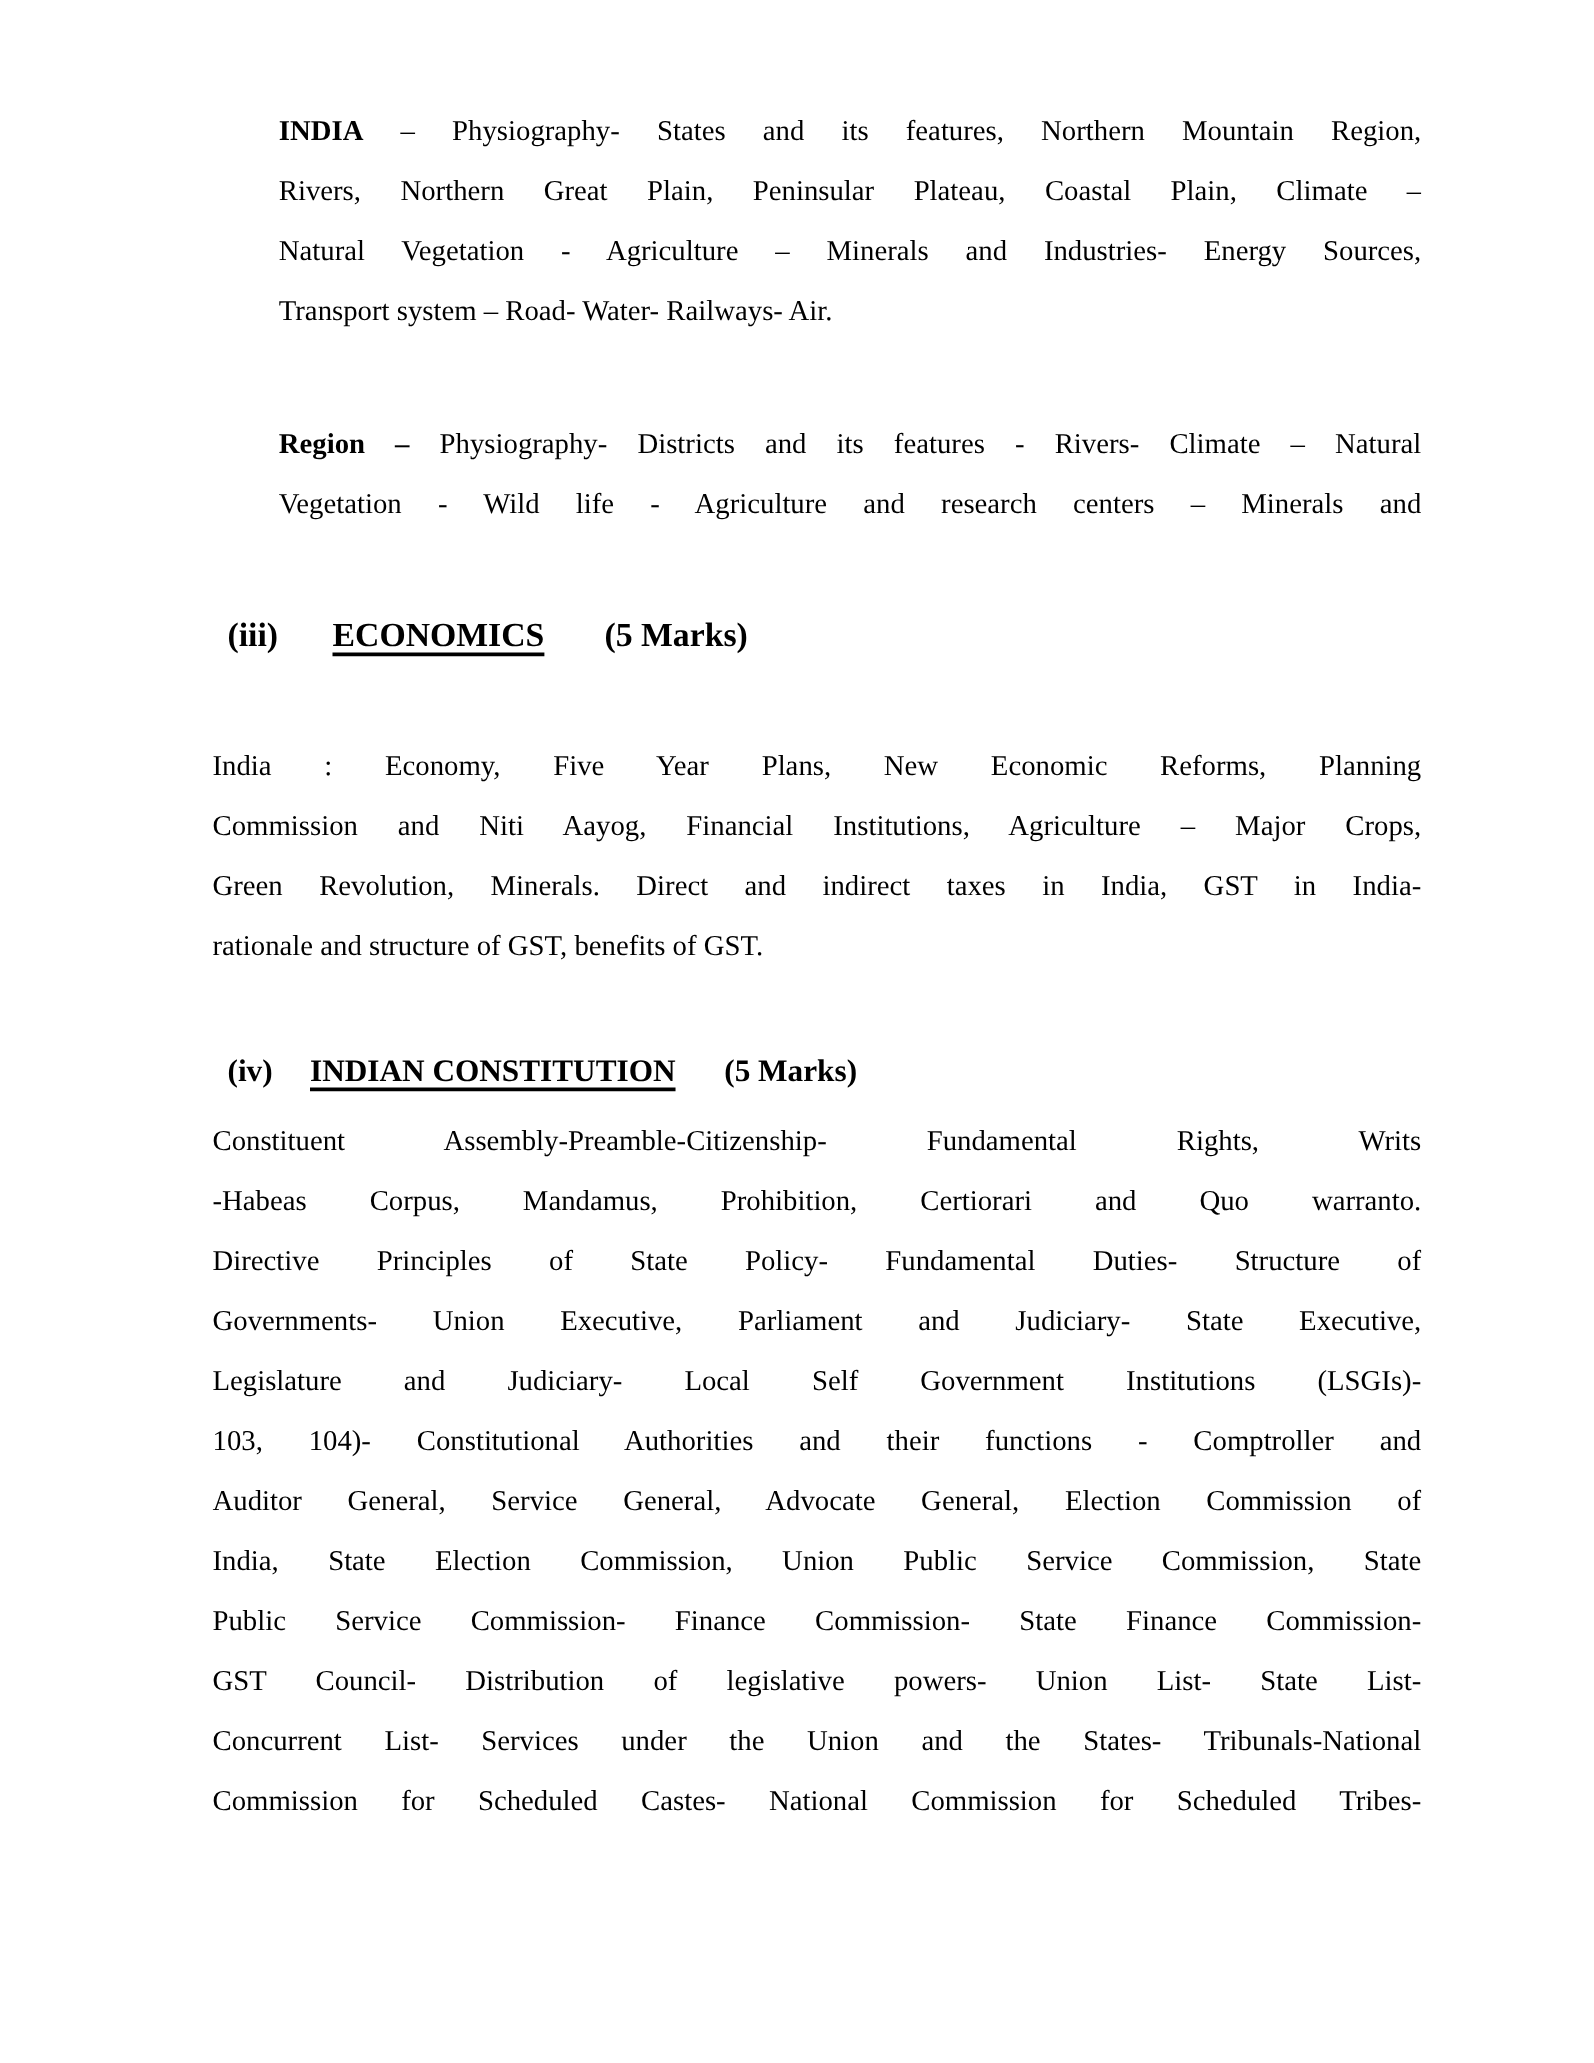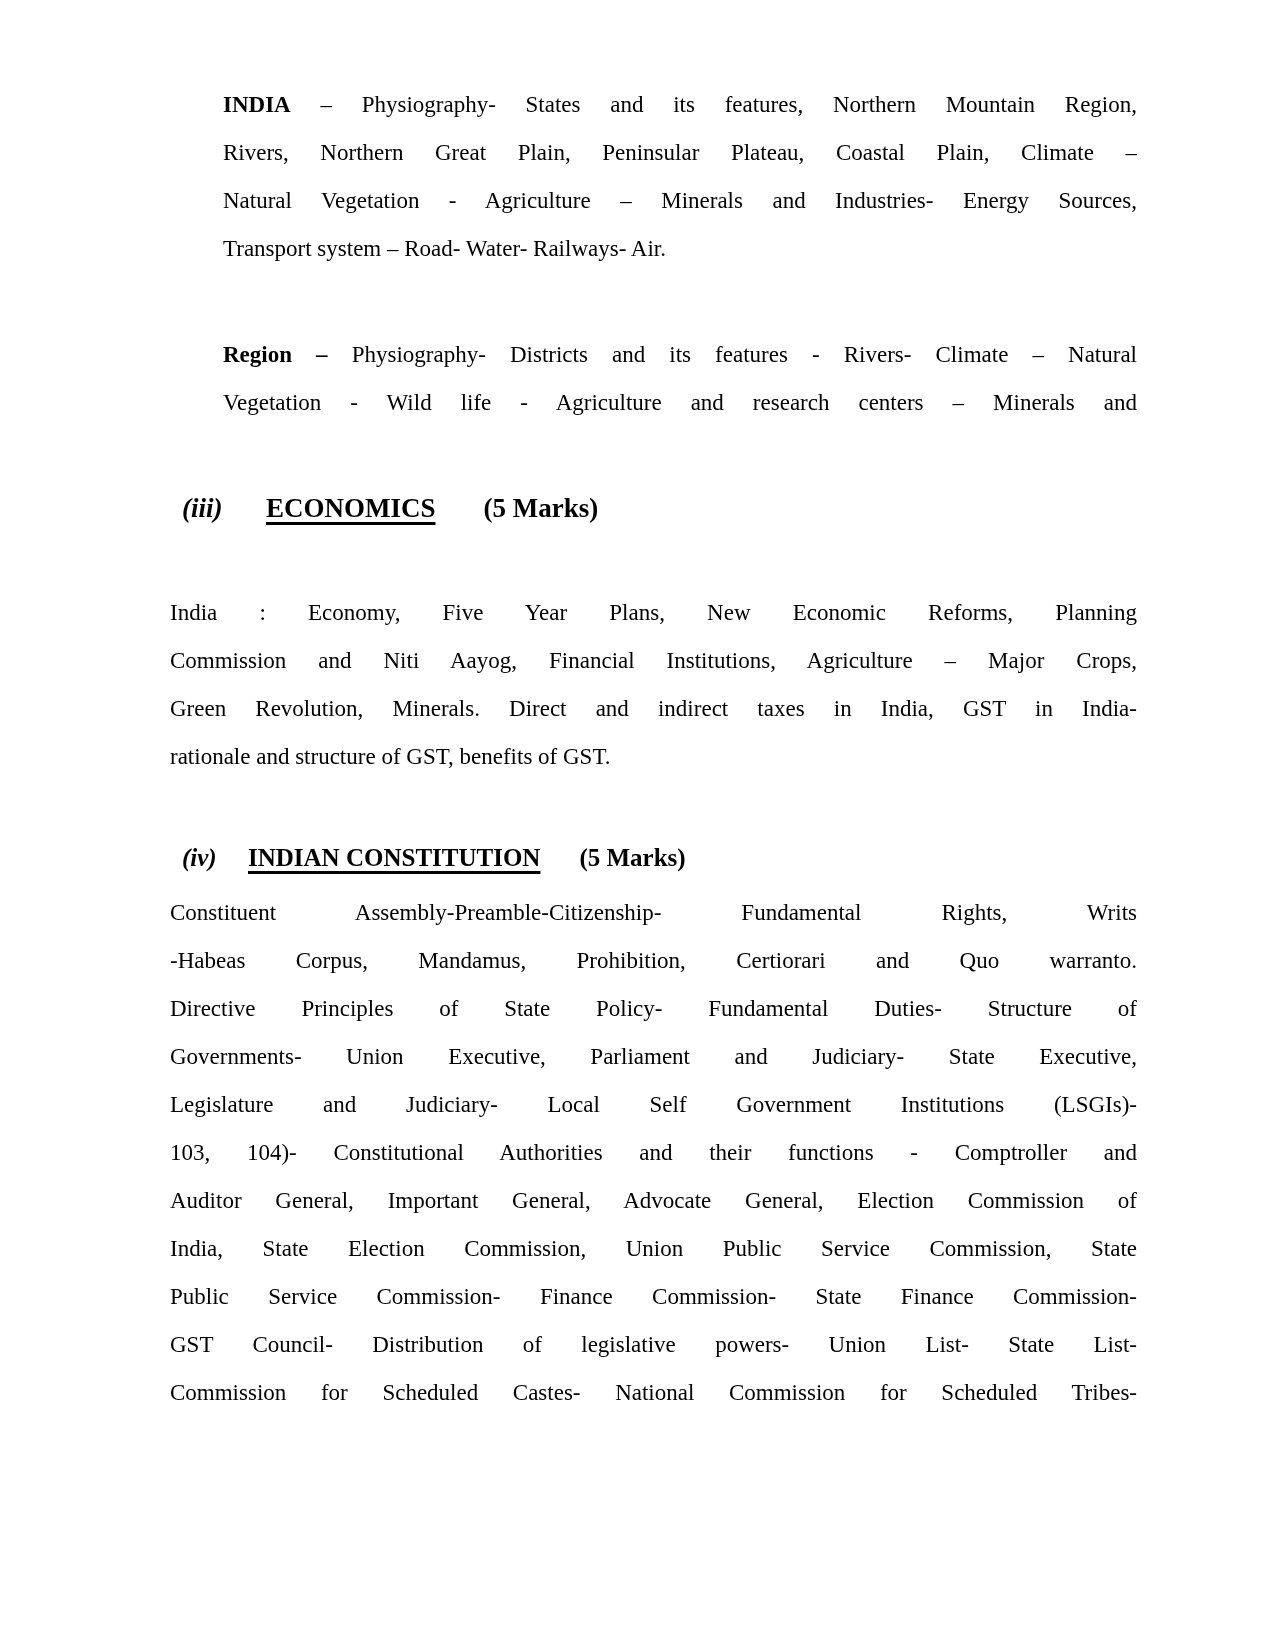--- a/index.html
+++ b/index.html
@@ -39,21 +39,21 @@
   }
   .line b { font-weight: bold; }
 
   .heading {
     height: 48px;
     line-height: 48px;
     font-weight: bold;
     padding-left: 12px;
     white-space: nowrap;
   }
-  .heading .num { display: inline-block; font-style: italic; }
+  .heading .num { display: inline-block; }
   .heading .title {
     text-decoration: underline;
     text-decoration-thickness: 2.5px;
     text-underline-offset: 5px;
   }
 
   
   [data-name="para-india-geography"]      { margin-bottom: 58px; }
   [data-name="para-kerala-geography"]     { margin-bottom: 57px; }
   [data-name="heading-economics"]         { font-size: 27px; margin-bottom: 57px; }
@@ -87,20 +87,21 @@
         <div class="line no-just" data-name="text-line">rationale and structure of GST, benefits of GST.</div>
       </div>
       <div class="heading" data-name="heading-indian-constitution"><span class="num" data-name="heading-number">(iv)</span><span class="title" data-name="heading-title">INDIAN CONSTITUTION</span><span class="marks" data-name="heading-marks">(5 Marks)</span></div>
       <div class="para" data-name="para-constitution-body">
         <div class="line" data-name="text-line">Constituent Assembly-Preamble-Citizenship- Fundamental Rights, Writs</div>
         <div class="line" data-name="text-line">-Habeas Corpus, Mandamus, Prohibition, Certiorari and Quo warranto.</div>
         <div class="line" data-name="text-line">Directive Principles of State Policy- Fundamental Duties- Structure of</div>
         <div class="line" data-name="text-line">Governments- Union Executive, Parliament and Judiciary- State Executive,</div>
         <div class="line" data-name="text-line">Legislature and Judiciary- Local Self Government Institutions (LSGIs)-</div>
         <div class="line" data-name="text-line">103, 104)- Constitutional Authorities and their functions - Comptroller and</div>
-        <div class="line" data-name="text-line">Auditor General, Important General, Advocate General, Election Commission of</div>
+        <div class="line" data-name="text-line">Auditor General, Service General, Advocate General, Election Commission of</div>
         <div class="line" data-name="text-line">India, State Election Commission, Union Public Service Commission, State</div>
         <div class="line" data-name="text-line">Public Service Commission- Finance Commission- State Finance Commission-</div>
         <div class="line" data-name="text-line">GST Council- Distribution of legislative powers- Union List- State List-</div>
+        <div class="line" data-name="text-line">Concurrent List- Services under the Union and the States- Tribunals-National</div>
         <div class="line" data-name="text-line">Commission for Scheduled Castes- National Commission for Scheduled Tribes-</div>
       </div>
     </div>
 </div>
 
 </body></html>

